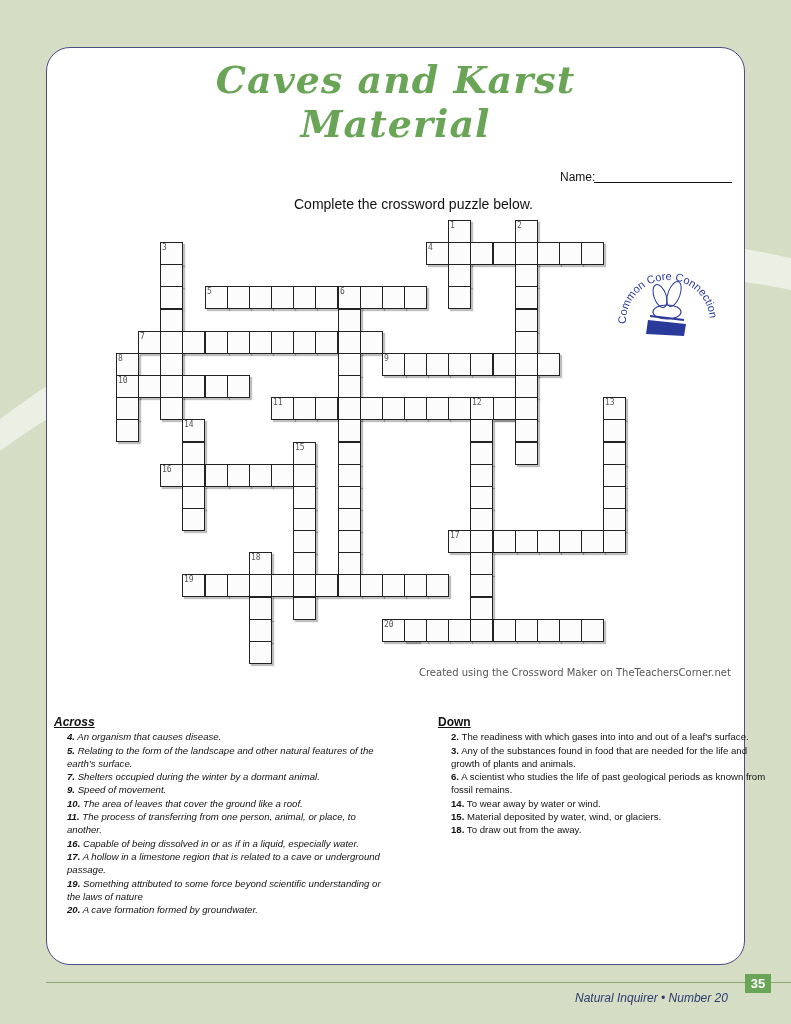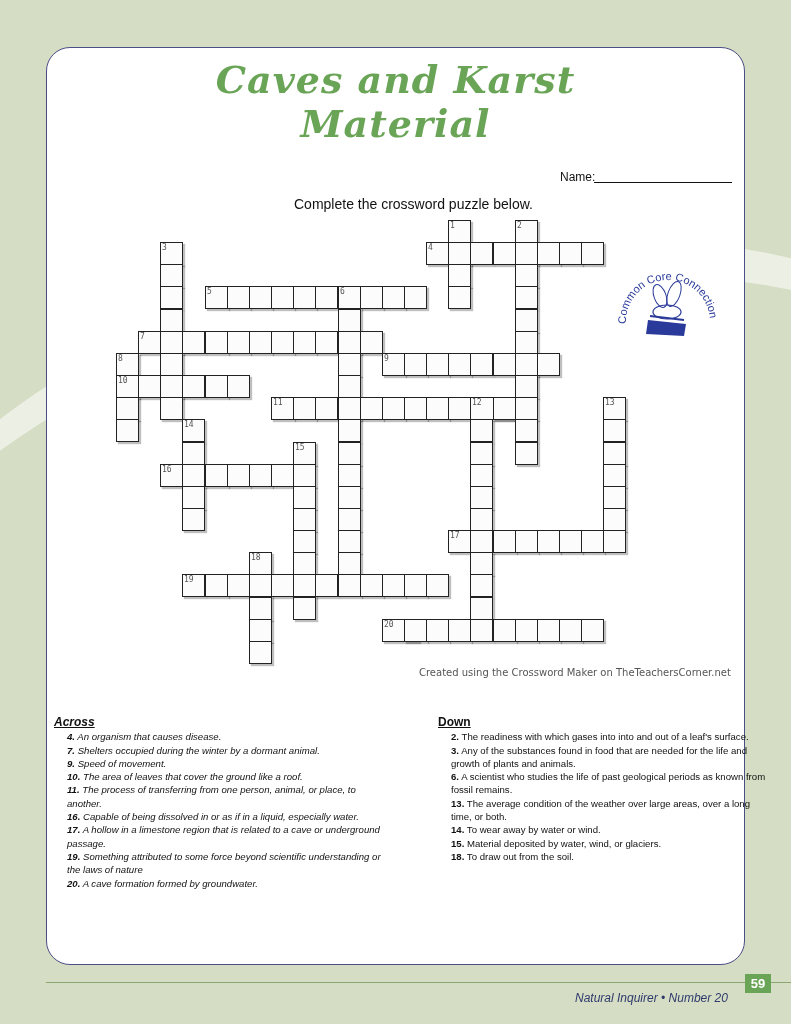--- a/index.html
+++ b/index.html
@@ -272,39 +272,39 @@
     <path d="M 38 62 L 72 66" stroke="#2a3a9a" stroke-width="2"></path>
   </g>
 </svg>
 
 <div class="credit">Created using the Crossword Maker on TheTeachersCorner.net</div>
 
 <div class="clues across">
   <h3>Across</h3>
   <div id="across-list">
       <div class="clue"><span class="cn">4.</span> <span>An organism that causes disease.</span></div>
+      <div class="clue"><span class="cn">5.</span> <span>Relating to the form of the landscape and other natural features of the earth’s surface.</span></div>
       <div class="clue"><span class="cn">7.</span> <span>Shelters occupied during the winter by a dormant animal.</span></div>
       <div class="clue"><span class="cn">9.</span> <span>Speed of movement.</span></div>
       <div class="clue"><span class="cn">10.</span> <span>The area of leaves that cover the ground like a roof.</span></div>
       <div class="clue"><span class="cn">11.</span> <span>The process of transferring from one person, animal, or place, to another.</span></div>
       <div class="clue"><span class="cn">16.</span> <span>Capable of being dissolved in or as if in a liquid, especially water.</span></div>
       <div class="clue"><span class="cn">17.</span> <span>A hollow in a limestone region that is related to a cave or underground passage.</span></div>
       <div class="clue"><span class="cn">19.</span> <span>Something attributed to some force beyond scientific understanding or the laws of nature</span></div>
       <div class="clue"><span class="cn">20.</span> <span>A cave formation formed by groundwater.</span></div>
     </div>
 </div>
 
 <div class="clues down">
   <h3>Down</h3>
   <div id="down-list">
       <div class="clue"><span class="cn">2.</span> <span>The readiness with which gases into into and out of a leaf's surface.</span></div>
       <div class="clue"><span class="cn">3.</span> <span>Any of the substances found in food that are needed for the life and growth of plants and animals.</span></div>
       <div class="clue"><span class="cn">6.</span> <span>A scientist who studies the life of past geological periods as known from fossil remains.</span></div>
-      <div class="clue"><span class="cn">13.</span> <span>The average condition of the weather over large areas, over a long time, or both.</span></div>
       <div class="clue"><span class="cn">14.</span> <span>To wear away by water or wind.</span></div>
       <div class="clue"><span class="cn">15.</span> <span>Material deposited by water, wind, or glaciers.</span></div>
-      <div class="clue"><span class="cn">18.</span> <span>To draw out from the soil.</span></div>
+      <div class="clue"><span class="cn">18.</span> <span>To draw out from the away.</span></div>
     </div>
 </div>
 
 <div class="footer-line"></div>
-<div class="page-num">59</div>
+<div class="page-num">35</div>
 <div class="footer-text">Natural Inquirer • Number 20</div>
 
 </body></html>

